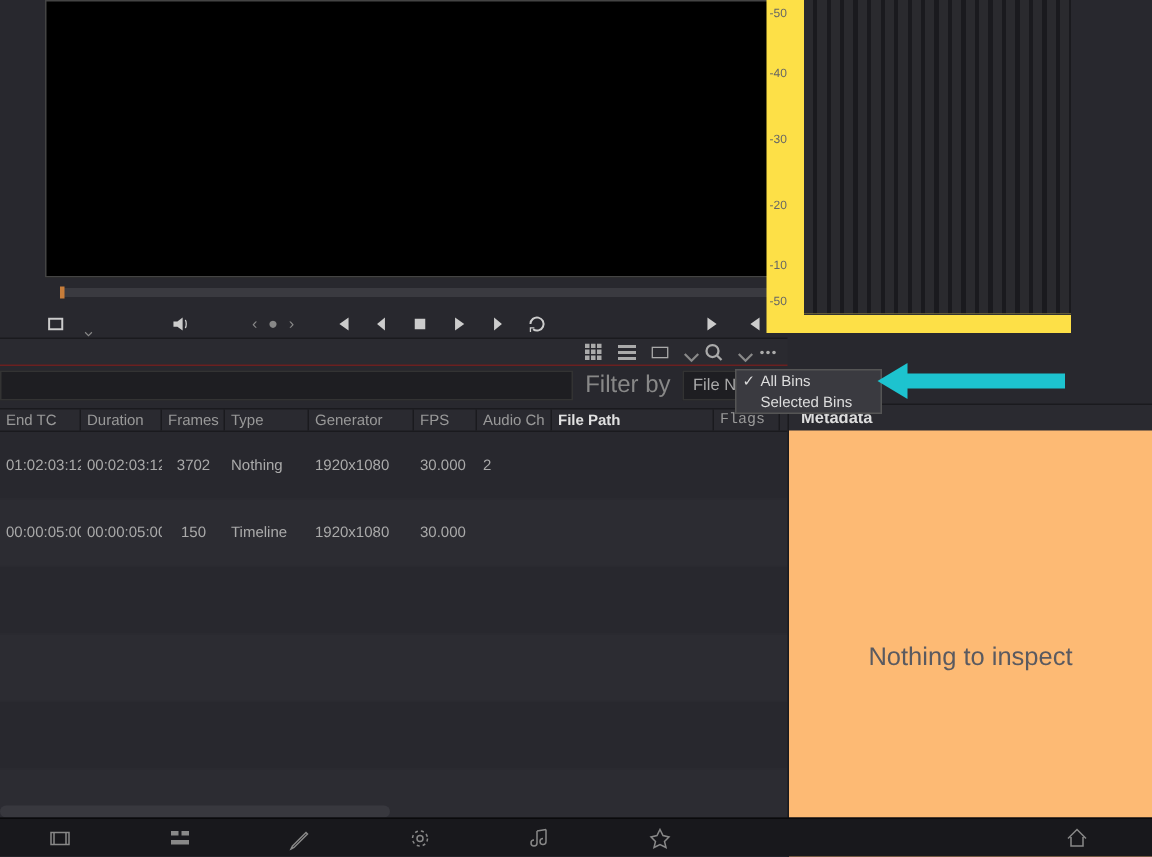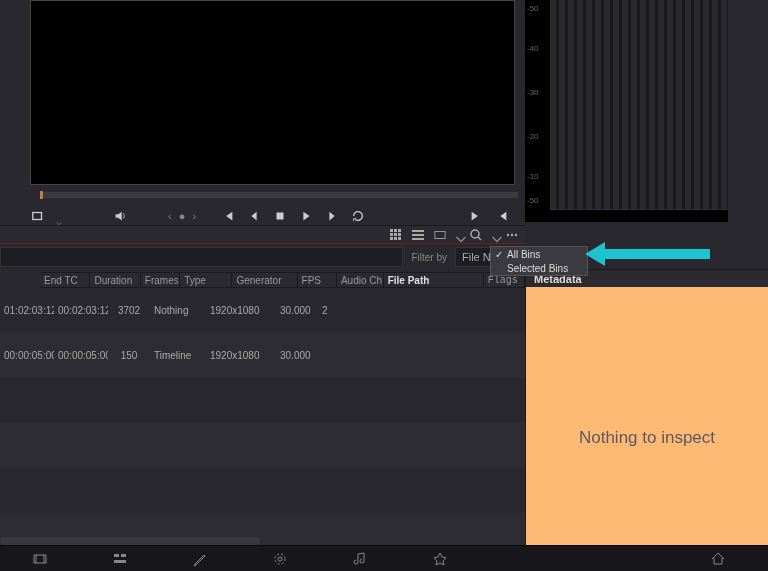--- a/index.html
+++ b/index.html
@@ -17,53 +17,53 @@
   .tb-left { display: flex; align-items: center; gap: 10px; }
   .tb-center { position: absolute; left: 160px; display: flex; align-items: center; gap: 10px; }
   .tb-right { position: absolute; right: 10px; display: flex; align-items: center; gap: 10px; }
   
   .icon-btn { width: 16px; height: 16px; display: flex; align-items: center; justify-content: center; color: #ccc; cursor: pointer; }
   .icon-btn svg { width: 14px; height: 14px; fill: #ccc; }
   
   .jog-dots { color: #888; font-size: 11px; letter-spacing: 2px; }
   
   
-  .scopes { position: absolute; left: 525px; top: 0; width: 203px; height: 222px; background: #000000; }
+  .scopes { position: absolute; left: 511px; top: 0; width: 203px; height: 222px; background: #fde047; }
   .db-scale { position: absolute; left: 0; top: 0; width: 20px; height: 210px; }
   .db-tick { position: absolute; left: 2px; font-size: 8px; color: #666; }
   .scope-bars { position: absolute; left: 25px; top: 0; right: 0; bottom: 12px; background: repeating-linear-gradient(to right, #2a2a2e 0, #2a2a2e 6px, #1a1a1e 6px, #1a1a1e 9px); border-bottom: 1px solid #333; }
   
   
   .pool-toolbar { position: absolute; left: 0; top: 225px; width: 525px; height: 18px; background: #2a2a30; border-top: 1px solid #1a1a1e; display: flex; align-items: center; justify-content: flex-end; padding: 0 6px; gap: 8px; }
   .pool-toolbar .icon-btn { width: 14px; height: 14px; }
   .pool-toolbar svg { width: 12px; height: 12px; fill: #aaa; }
   .dropdown-caret { width: 6px; height: 6px; }
   
   
   .red-line { position: absolute; left: 0; top: 243px; width: 525px; height: 1px; background: #6b2020; }
   
   
   .filter-row { position: absolute; left: 0; top: 247px; width: 525px; height: 20px; display: flex; align-items: center; }
   .filter-left { flex: 1; height: 20px; background: #1e1e22; border: 1px solid #333; }
-  .filter-label { font-size: 10px; color: #888; padding: 0 8px; }
+  .filter-label { font-size: 16px; color: #888; padding: 0 8px; }
   .filter-field { height: 20px; width: 70px; background: #1e1e22; border: 1px solid #333; font-size: 11px; color: #aaa; padding: 0 6px; display: flex; align-items: center; }
   
   
   .bins-popup { position: absolute; left: 490px; top: 246px; width: 98px; background: #3a3a40; border: 1px solid #555; z-index: 10; }
   .bins-item { display: flex; align-items: center; height: 14px; font-size: 10px; color: #ddd; padding: 0 4px; cursor: pointer; }
   .bins-item .check { width: 12px; font-size: 10px; }
   
   
   .arrow { position: absolute; left: 585px; top: 246px; width: 125px; height: 16px; z-index: 11; }
   .arrow-shaft { position: absolute; left: 18px; top: 3px; width: 107px; height: 10px; background: #1dc3cf; }
   .arrow-head { position: absolute; left: 0; top: -4px; width: 0; height: 0; border-top: 12px solid transparent; border-bottom: 12px solid transparent; border-right: 20px solid #1dc3cf; }
   
   
   .media-table { position: absolute; left: 0; top: 272px; width: 525px; }
-  .table-header { display: flex; height: 16px; background: #2a2a30; border-top: 1px solid #1a1a1e; border-bottom: 1px solid #1a1a1e; margin-left: 40px; }
+  .table-header { display: flex; height: 16px; background: #2a2a30; border-top: 1px solid #1a1a1e; border-bottom: 1px solid #1a1a1e; }
   .th { font-size: 10px; color: #999; padding: 2px 4px; border-right: 1px solid #1a1a1e; overflow: hidden; white-space: nowrap; }
   .th.active { color: #e0e0e0; font-weight: bold; }
   .table-body { }
   .tr { display: flex; height: 45px; align-items: center; border-bottom: 1px solid #2a2a30; }
   .tr:nth-child(odd) { background: #28282e; }
   .tr:nth-child(even) { background: #2c2c32; }
   .td { font-size: 10px; color: #aaa; padding: 2px 4px; overflow: hidden; white-space: nowrap; }
   
   .col-endtc { width: 54px; }
   .col-dur { width: 54px; }

